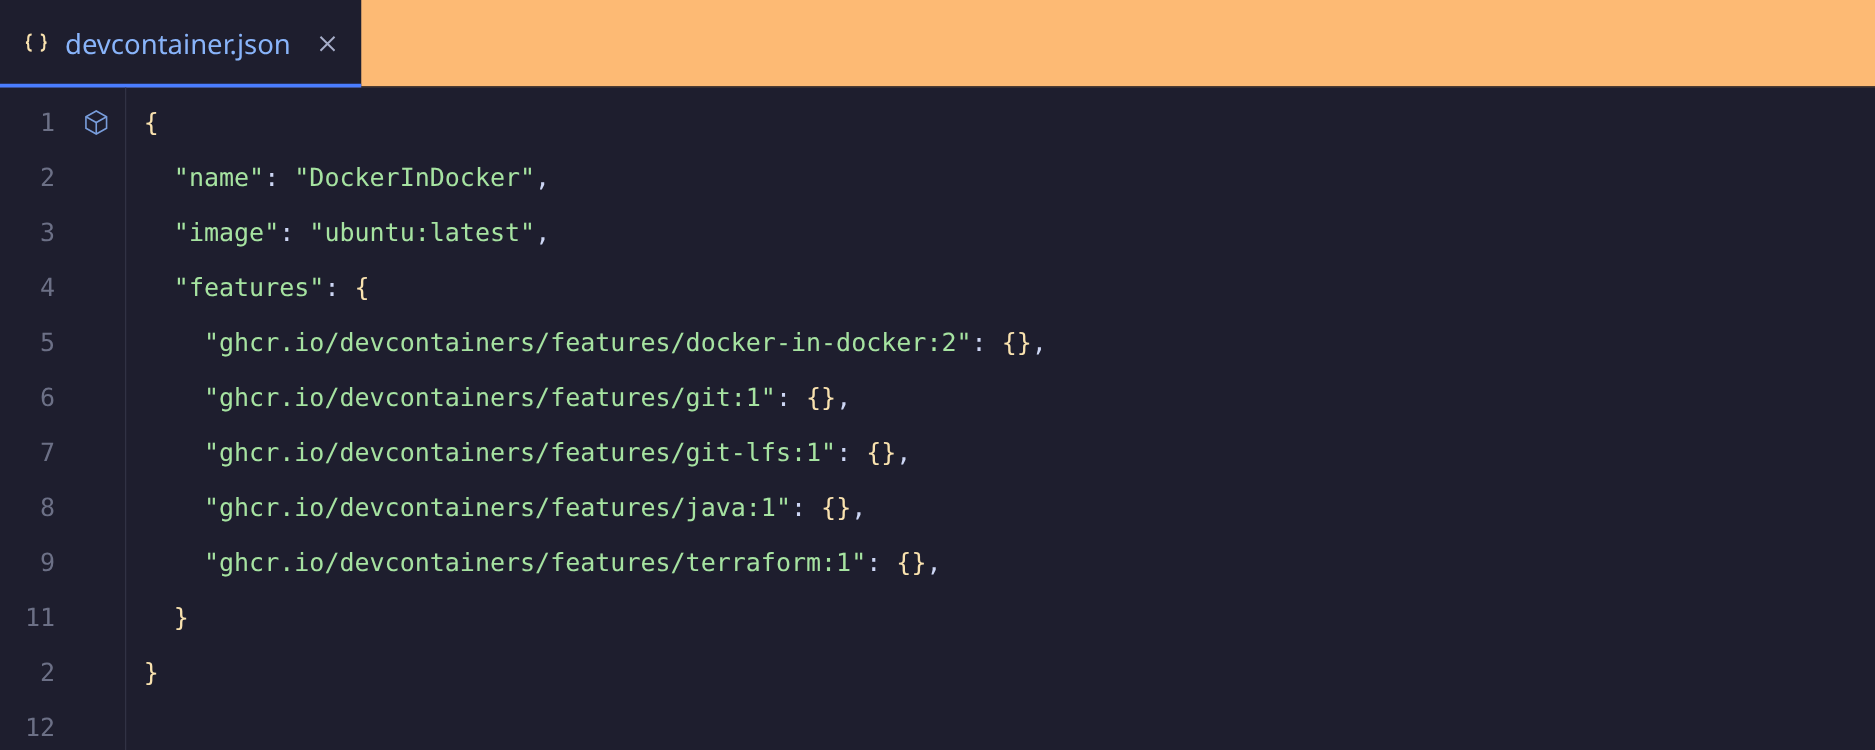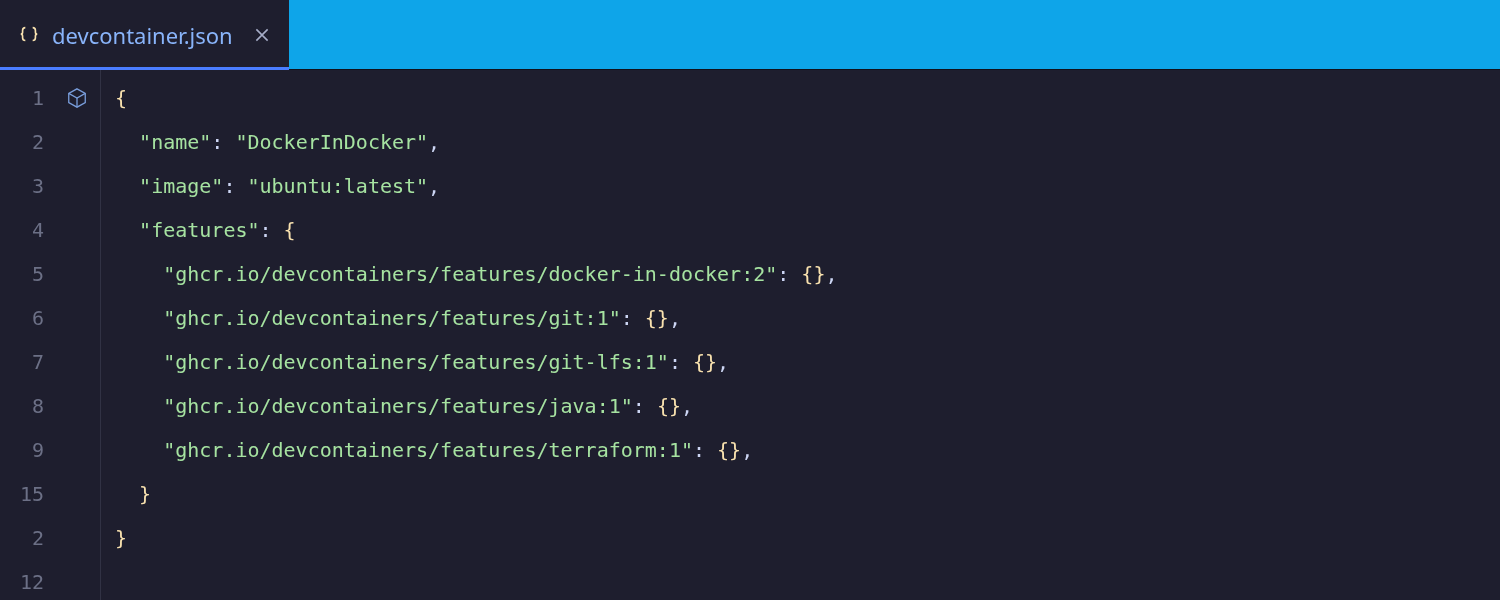--- a/index.html
+++ b/index.html
@@ -7,21 +7,21 @@
     background: #1e1e2e;
     font-family: 'SF Mono', 'Monaco', 'Menlo', 'Consolas', monospace;
     font-size: 20px;
     width: 1500px;
     height: 600px;
     overflow: hidden;
     color: #cdd6f4;
   }
   .tabbar {
     height: 70px;
-    background: #0ea5e9;
+    background: #fdba74;
     display: flex;
     align-items: stretch;
     border-bottom: 1px solid #11111b;
   }
   .tab {
     display: flex;
     align-items: center;
     padding: 0 18px;
     background: #1e1e2e;
     gap: 12px;
@@ -128,21 +128,21 @@
   <div class="gutter" id="gutter">
       <div class="ln">1</div>
       <div class="ln">2</div>
       <div class="ln">3</div>
       <div class="ln">4</div>
       <div class="ln">5</div>
       <div class="ln">6</div>
       <div class="ln">7</div>
       <div class="ln">8</div>
       <div class="ln">9</div>
-      <div class="ln">15</div>
+      <div class="ln">11</div>
       <div class="ln">2</div>
       <div class="ln">12</div>
     </div>
   <div class="glyph-margin" id="glyphs">
       <div class="glyph">
         <svg width="22" height="22" viewBox="0 0 24 24" fill="none" stroke="currentColor" stroke-width="1.4">
           <path d="M12 2 L21 7 L21 17 L12 22 L3 17 L3 7 Z"></path>
           <path d="M3 7 L12 12 L21 7"></path>
           <path d="M12 12 L12 22"></path>
         </svg>

